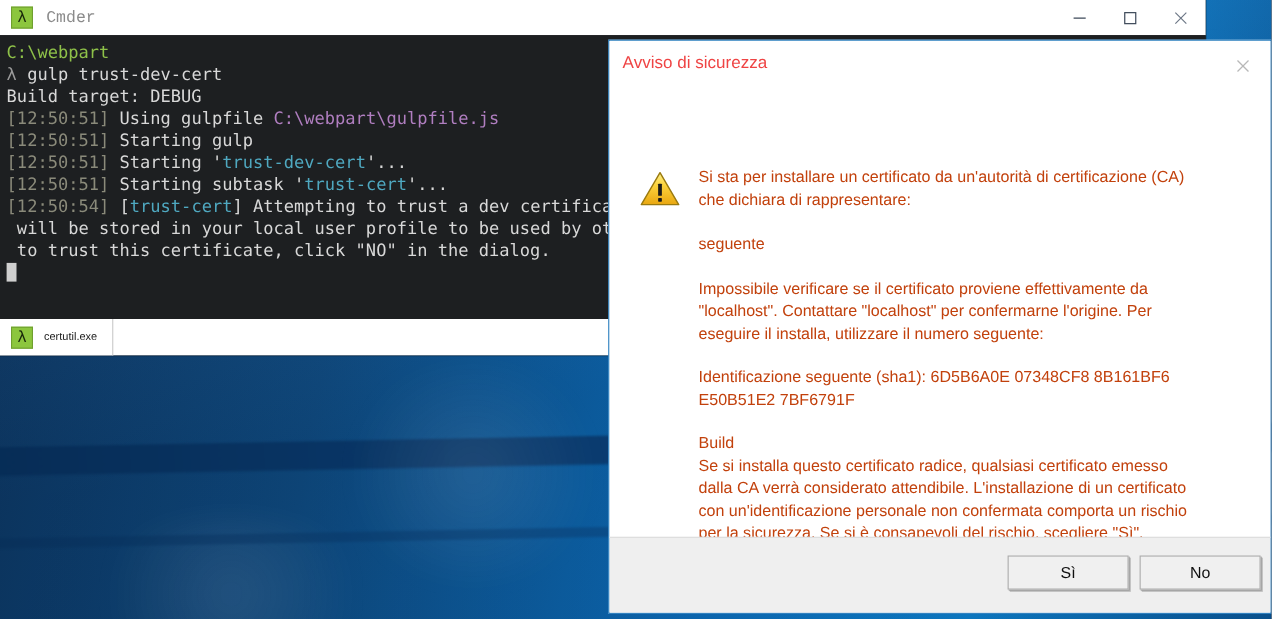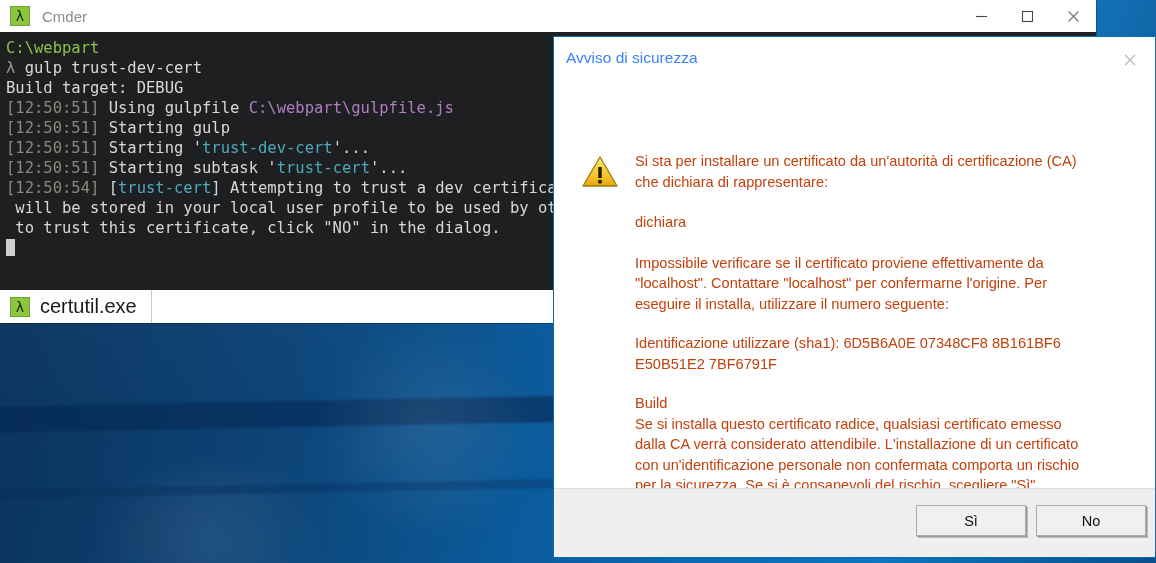--- a/index.html
+++ b/index.html
@@ -75,21 +75,21 @@
     line-height: 18px;
     text-align: center;
     font-weight: normal;
     flex: 0 0 auto;
   }
   #cmder-titlebar .lambda-icon { margin-left: 10px; }
   #cmder-title-text {
     margin-left: 12px;
     font-size: 15px;
     color: #8b8b8b;
-    font-family: Liberation Sans, sans-serif;
+    font-family: Liberation Mono, monospace;
   }
   #cmder-winctrls {
     position: absolute;
     right: 0; top: 0;
     height: 32px;
     display: flex;
     align-items: center;
   }
   .winctrl {
     width: 46px; height: 32px;
@@ -137,21 +137,21 @@
     display: flex;
     align-items: center;
     padding: 0 14px 0 10px;
     border-right: 1px solid #c9c9c9;
     background: #ffffff;
     height: 33px;
     box-sizing: border-box;
   }
   #cmder-tab .lambda-icon { margin-right: 10px; }
   #cmder-tab-label {
-    font-size: 20px;
+    font-size: 10px;
     color: #1a1a1a;
     font-family: "Liberation Sans", sans-serif;
   }
 
   
   #dialog {
     position: absolute;
     left: 553px; top: 36px;
     width: 603px;
     height: 522px;
@@ -162,21 +162,21 @@
   }
   #dialog-titlebar {
     position: relative;
     height: 46px;
     background: #ffffff;
   }
   #dialog-title-text {
     position: absolute;
     left: 12px; top: 12px;
     font-size: 15.5px;
-    color: #3b82f6;
+    color: #ef4444;
     font-family: "Liberation Sans", sans-serif;
   }
   #dialog-close {
     position: absolute;
     right: 6px; top: 8px;
     width: 38px; height: 30px;
     display: flex;
     align-items: center;
     justify-content: center;
   }
@@ -308,25 +308,25 @@
           </defs>
           <path d="M19 2 L36 31 L2 31 Z" fill="url(#triG)" stroke="#9a7a10" stroke-width="1.3" stroke-linejoin="round"></path>
           <rect x="17.3" y="12" width="3.4" height="11" rx="0.6" fill="#1a1a1a"></rect>
           <rect x="17.3" y="25" width="3.4" height="3.4" rx="0.6" fill="#1a1a1a"></rect>
         </svg>
       </div>
 
       <div id="dialog-text">
         <p>Si sta per installare un certificato da un'autorità di certificazione (CA) che dichiara di rappresentare:</p>
         <div class="gap"></div>
-        <p>dichiara</p>
+        <p>seguente</p>
         <div class="gap"></div>
         <p>Impossibile verificare se il certificato proviene effettivamente da "localhost". Contattare "localhost" per confermarne l'origine. Per eseguire il installa, utilizzare il numero seguente:</p>
         <div class="gap-sm"></div>
-        <p>Identificazione utilizzare (sha1): 6D5B6A0E 07348CF8 8B161BF6 E50B51E2 7BF6791F</p>
+        <p>Identificazione seguente (sha1): 6D5B6A0E 07348CF8 8B161BF6 E50B51E2 7BF6791F</p>
         <div class="gap-sm"></div>
         <p>Build</p>
         <p>Se si installa questo certificato radice, qualsiasi certificato emesso dalla CA verrà considerato attendibile. L'installazione di un certificato con un'identificazione personale non confermata comporta un rischio per la sicurezza. Se si è consapevoli del rischio, scegliere "Sì".</p>
 
       </div>
 
     </div>
 
     <div id="dialog-footer">
       <div class="dlg-button" id="btn-yes">Sì</div>

